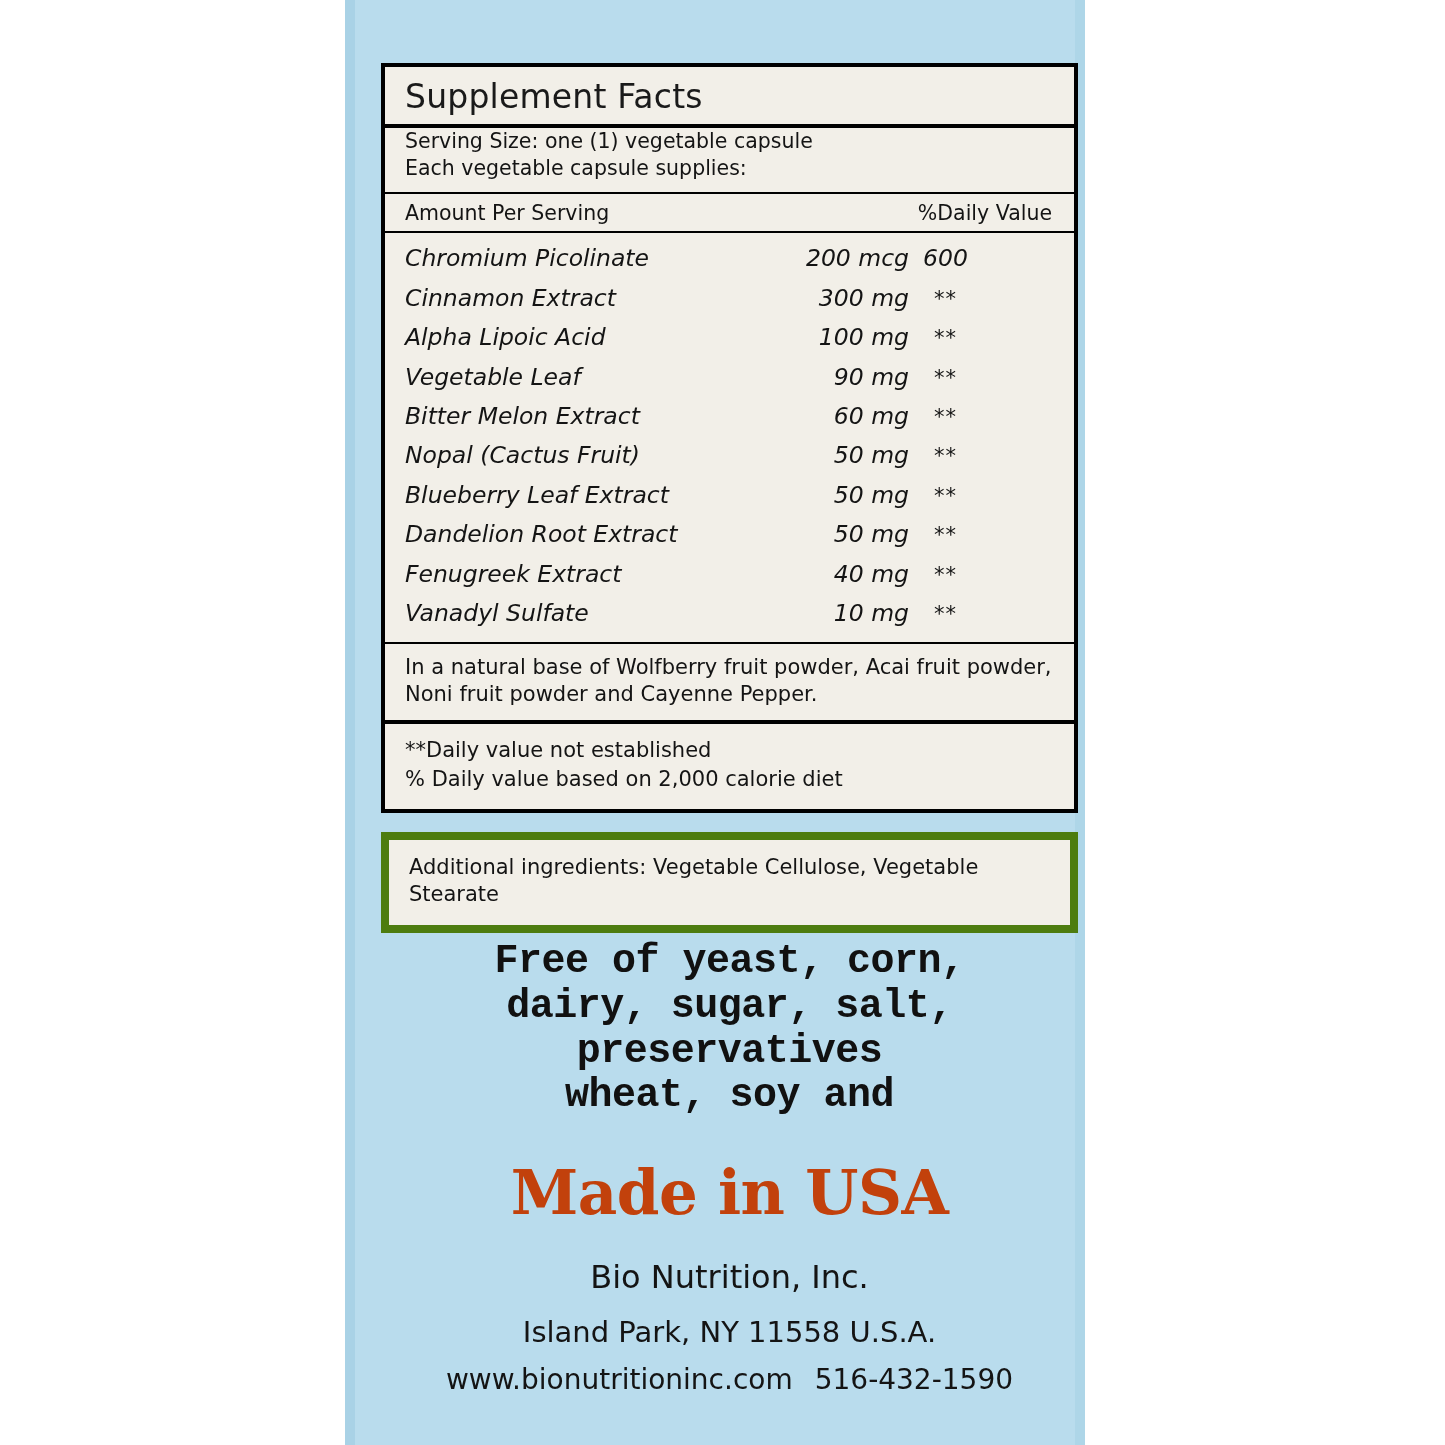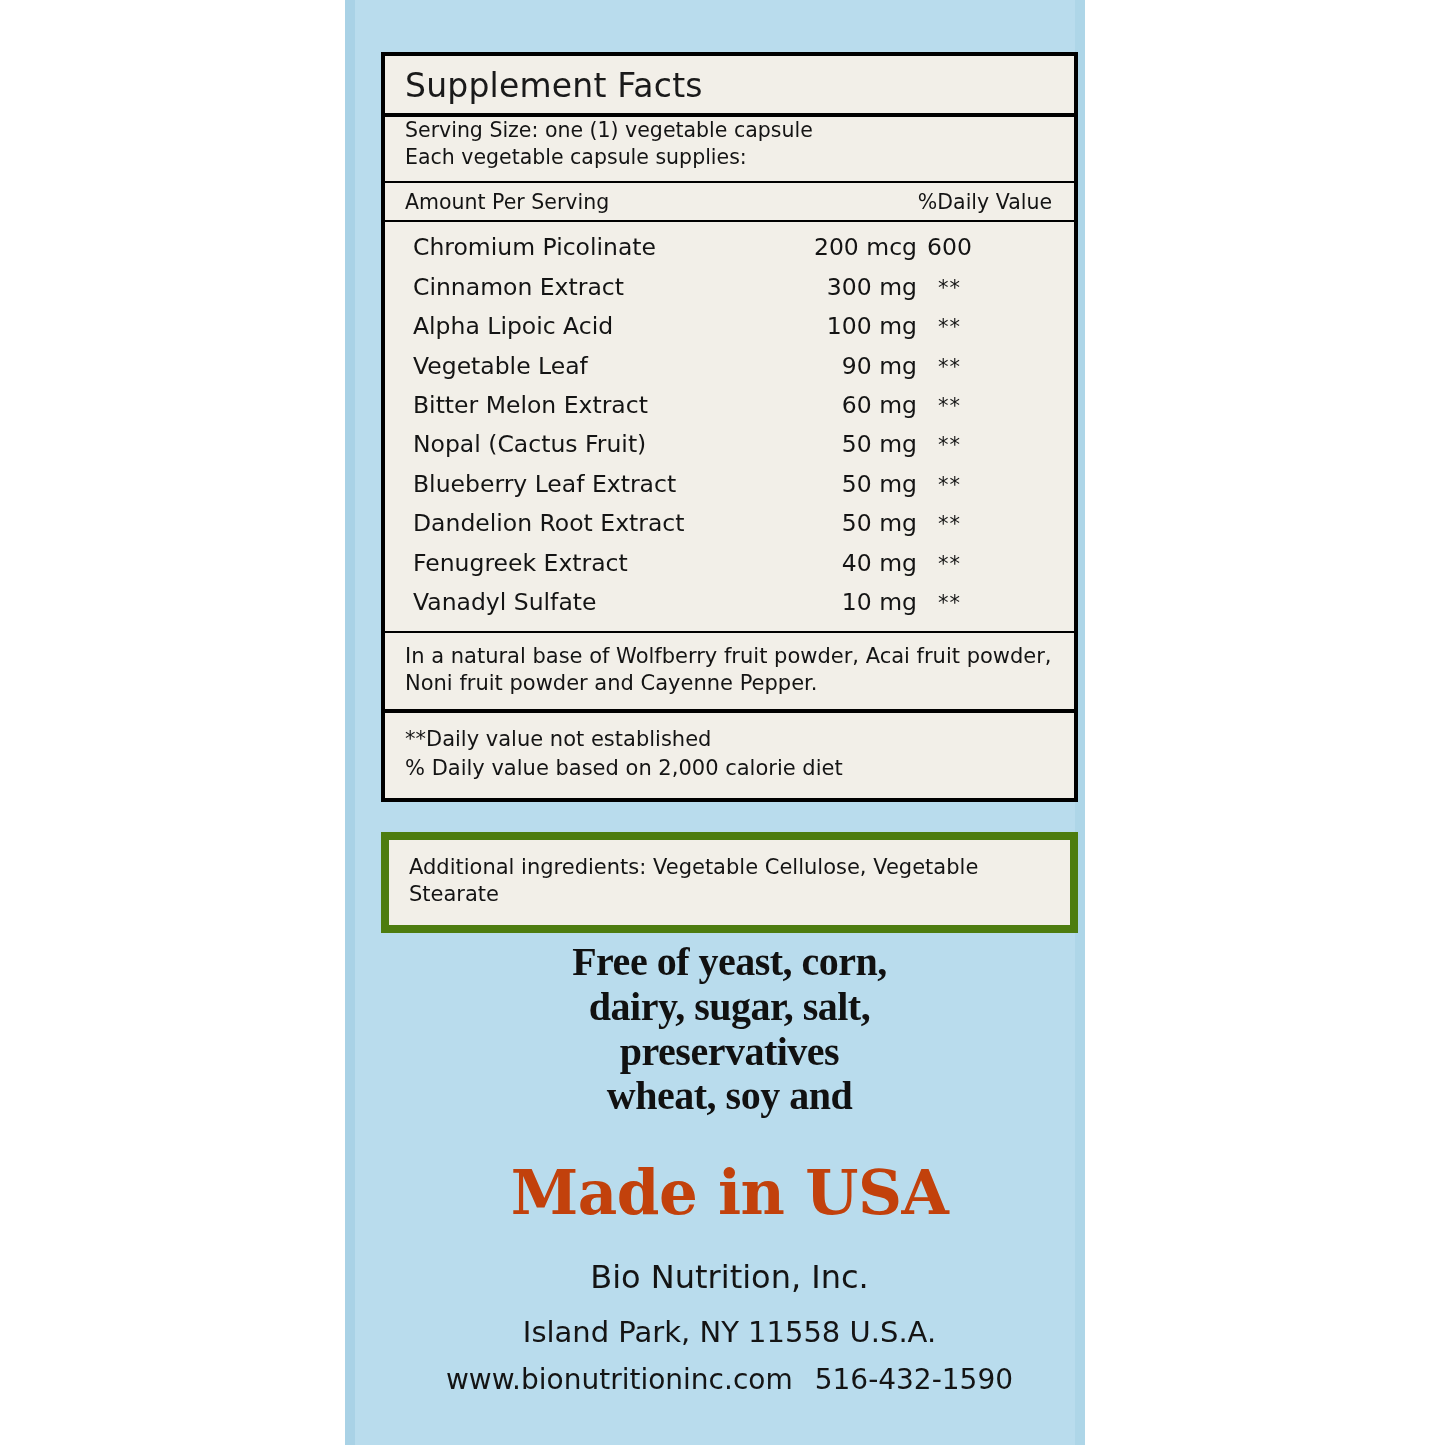--- a/index.html
+++ b/index.html
@@ -42,21 +42,21 @@
     top: 0;
     width: 10px;
     height: 1445px;
     background: #aed6e8;
   }
 
   
   .sf-box {
     position: absolute;
     left: 381px;
-    top: 52px;
+    top: 63px;
     width: 697px;
     background: #f2efe8;
     border: 4px solid #000;
     box-sizing: border-box;
   }
   .sf-title {
     font-size: 33px;
     padding: 10px 0 8px 20px;
     color: #1a1a1a;
     letter-spacing: 0.2px;
@@ -82,21 +82,22 @@
 
   .sf-rows {
     padding: 6px 0 8px 0;
   }
   .sf-row {
     display: flex;
     align-items: baseline;
     font-size: 23.5px;
     color: #141414;
     line-height: 1.68;
-    padding-left: 28px;
+    padding-left: 20px;
+    font-style: italic;
   }
   .sf-row .nm {
     width: 352px;
   }
   .sf-row .amt {
     width: 152px;
     text-align: right;
   }
   .sf-row .dv {
     flex: 1;
@@ -136,21 +137,21 @@
     color: #141414;
   }
 
   
   .freeof {
     position: absolute;
     left: 381px;
     top: 940px;
     width: 697px;
     text-align: center;
-    font-family: Liberation Serif, serif;
+    font-family: Liberation Mono, monospace;
     font-weight: bold;
     font-size: 40px;
     line-height: 1.12;
     color: #111;
     letter-spacing: -0.5px;
   }
   .made {
     position: absolute;
     left: 381px;
     top: 1157px;

